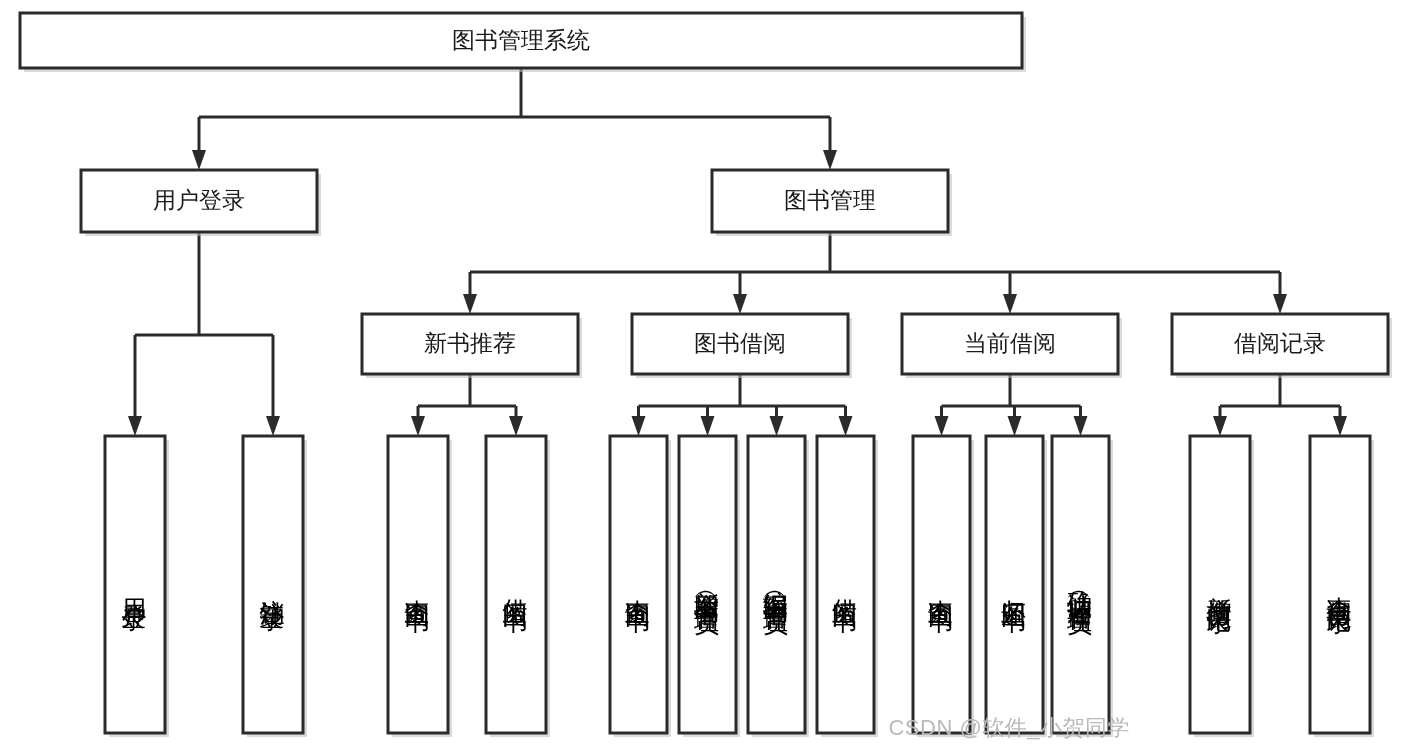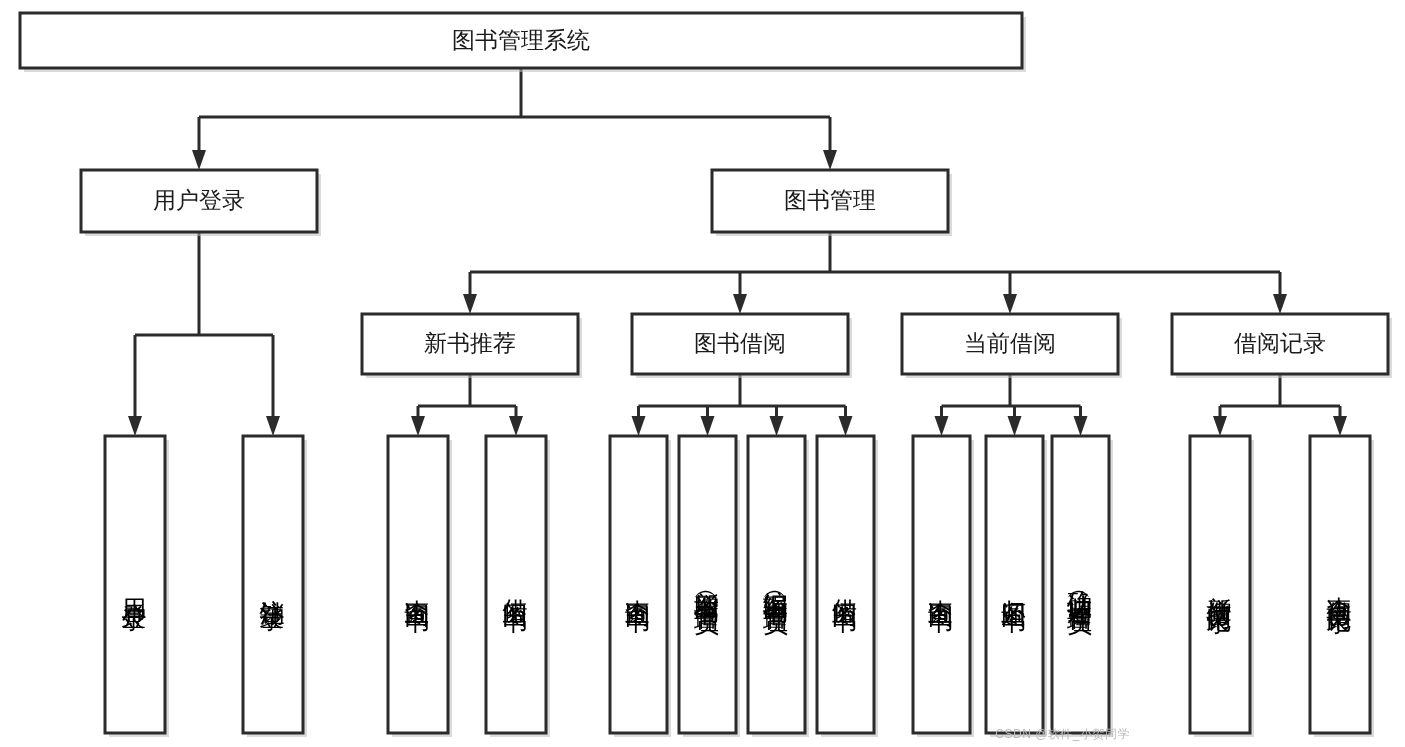--- a/index.html
+++ b/index.html
@@ -60,21 +60,21 @@
     writing-mode: vertical-rl;
     text-orientation: upright;
     letter-spacing: 3px;
     white-space: pre;
   }
   .watermark {
     position: absolute;
     right: 8px;
     bottom: 4px;
     font-family: "Liberation Sans", "DejaVu Sans", sans-serif;
-    font-size: 12px;
+    font-size: 22px;
     color: #b9b9b9;
     letter-spacing: 0.5px;
     user-select: none;
     pointer-events: none;
     white-space: nowrap;
   }
 </style>
 </head>
 <body>
 

